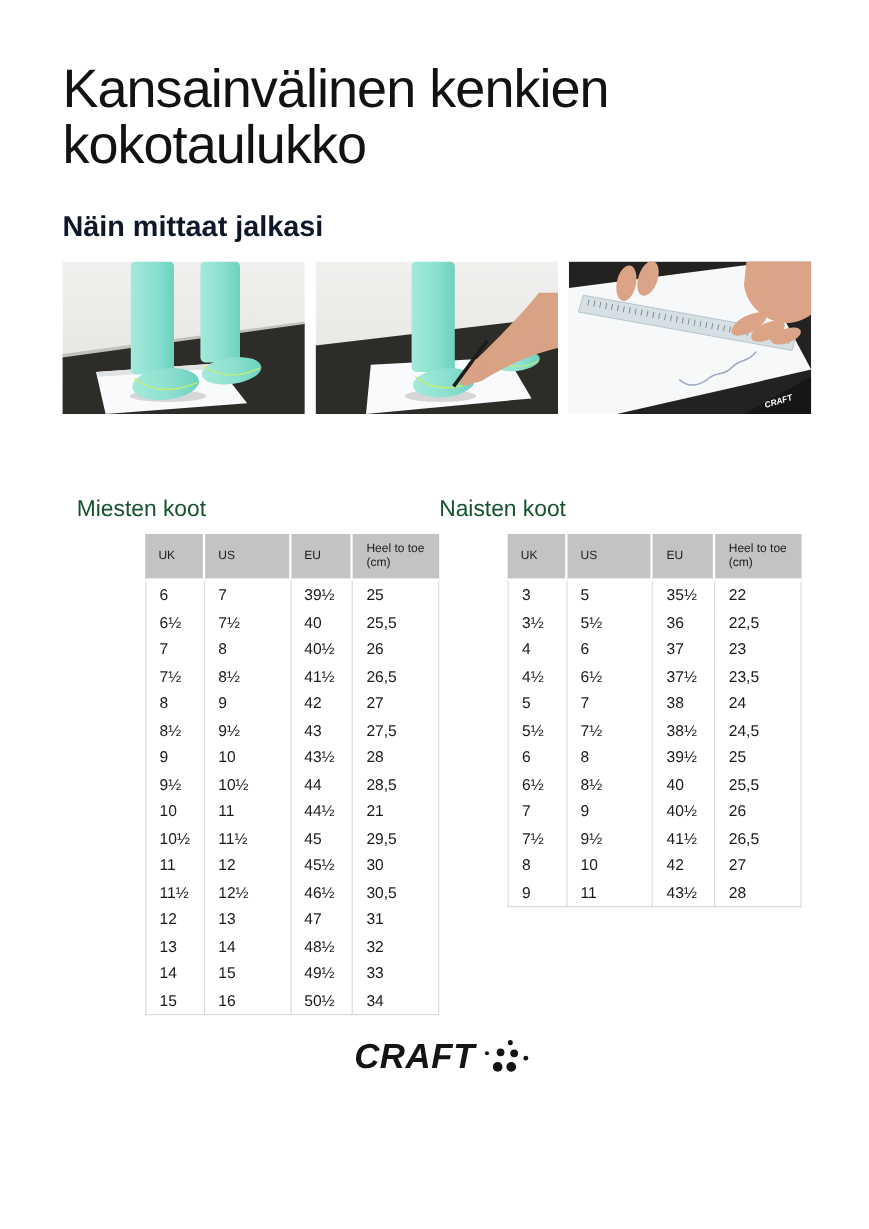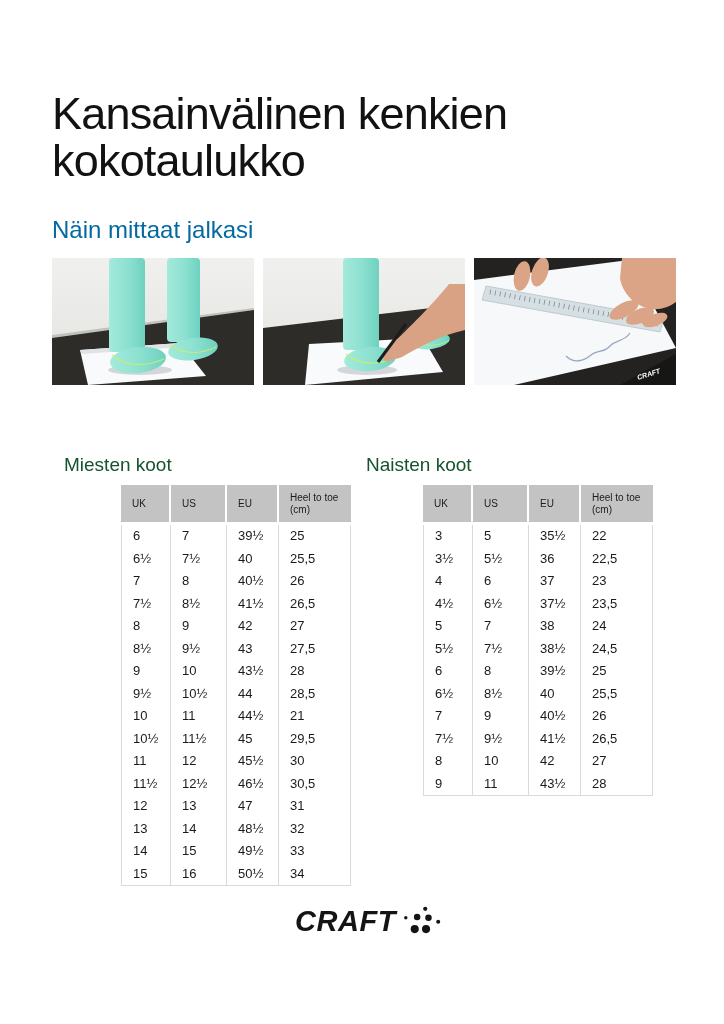--- a/index.html
+++ b/index.html
@@ -1,34 +1,34 @@
 <!DOCTYPE html>
 <html><head>
 <meta charset="utf-8">
 <style>
   html,body{margin:0;padding:0;background:#fff;}
   body{width:724px;height:1024px;font-family:"Liberation Sans",sans-serif;color:#111;overflow:hidden;}
   .page{padding:0 40px 0 52px;}
-  h1{margin:0;padding-top:90px;font-size:45px;line-height:47px;font-weight:500;letter-spacing:-0.8px;max-width:575px;color:#121212;}
-  h2{margin:32px 0 0;font-size:24px;line-height:28px;font-weight:400;color:#0369a1;}
+  h1{margin:0;padding-top:50px;font-size:45px;line-height:47px;font-weight:500;letter-spacing:-0.8px;max-width:575px;color:#121212;}
+  h2{margin:32px 0 0;font-size:24px;line-height:28px;font-weight:700;color:#0f172a;}
   .steps{display:flex;gap:9px;margin-top:14px;}
   .photo{width:202px;height:127px;flex:0 0 auto;}
   .photo svg{display:block;width:202px;height:127px;}
   .captions{display:flex;gap:9px;margin-top:9px;}
   .caption{width:202px;box-sizing:border-box;padding-right:8px;}
   .caption .step-label{display:block;font-size:9.5px;font-weight:700;line-height:12px;color:#111;}
   .caption p{margin:3px 0 0;font-size:8.5px;line-height:11.5px;color:#2d2d2d;}
   .sizes{display:flex;margin-top:59px;margin-left:12px;}
   .size-col{width:302px;flex:0 0 auto;}
   .size-col h3{margin:0;font-size:19px;line-height:24px;font-weight:400;color:#14532d;}
   .size-col table{border-collapse:separate;border-spacing:0;margin-top:8px;margin-left:9px;padding-left:48px;}
   th{background:#c3c3c3;font-weight:400;font-size:10px;line-height:12px;text-align:left;vertical-align:middle;
      padding:0 0 0 11px;height:40px;border-right:2px solid #fff;border-bottom:3px solid #fff;box-sizing:border-box;color:#1c1c1c;}
   th:last-child{border-right:none;}
-  th:nth-child(1){width:50px;} th:nth-child(2){width:56px;margin-top:36px;} th:nth-child(3){width:52px;margin-top:28px;} th:nth-child(4){width:72px;}
+  th:nth-child(1){width:50px;} th:nth-child(2){width:72px;margin-top:36px;} th:nth-child(3){width:52px;margin-top:28px;} th:nth-child(4){width:72px;}
   td{font-size:13px;line-height:22.5px;padding:0 0 0 11px;border-right:1px solid #dadada;box-sizing:border-box;color:#1a1a1a;white-space:nowrap;}
   td:first-child{border-left:1px solid #dadada;}
   tbody tr:last-child td{border-bottom:1px solid #dadada;}
   .logo{display:flex;justify-content:center;align-items:center;gap:7px;margin-top:18px;}
   .logo-text{font-size:29px;font-weight:800;font-style:italic;letter-spacing:0.5px;color:#141414;}
   .logo svg{display:block;}
 </style>
 </head>
 <body>
 

